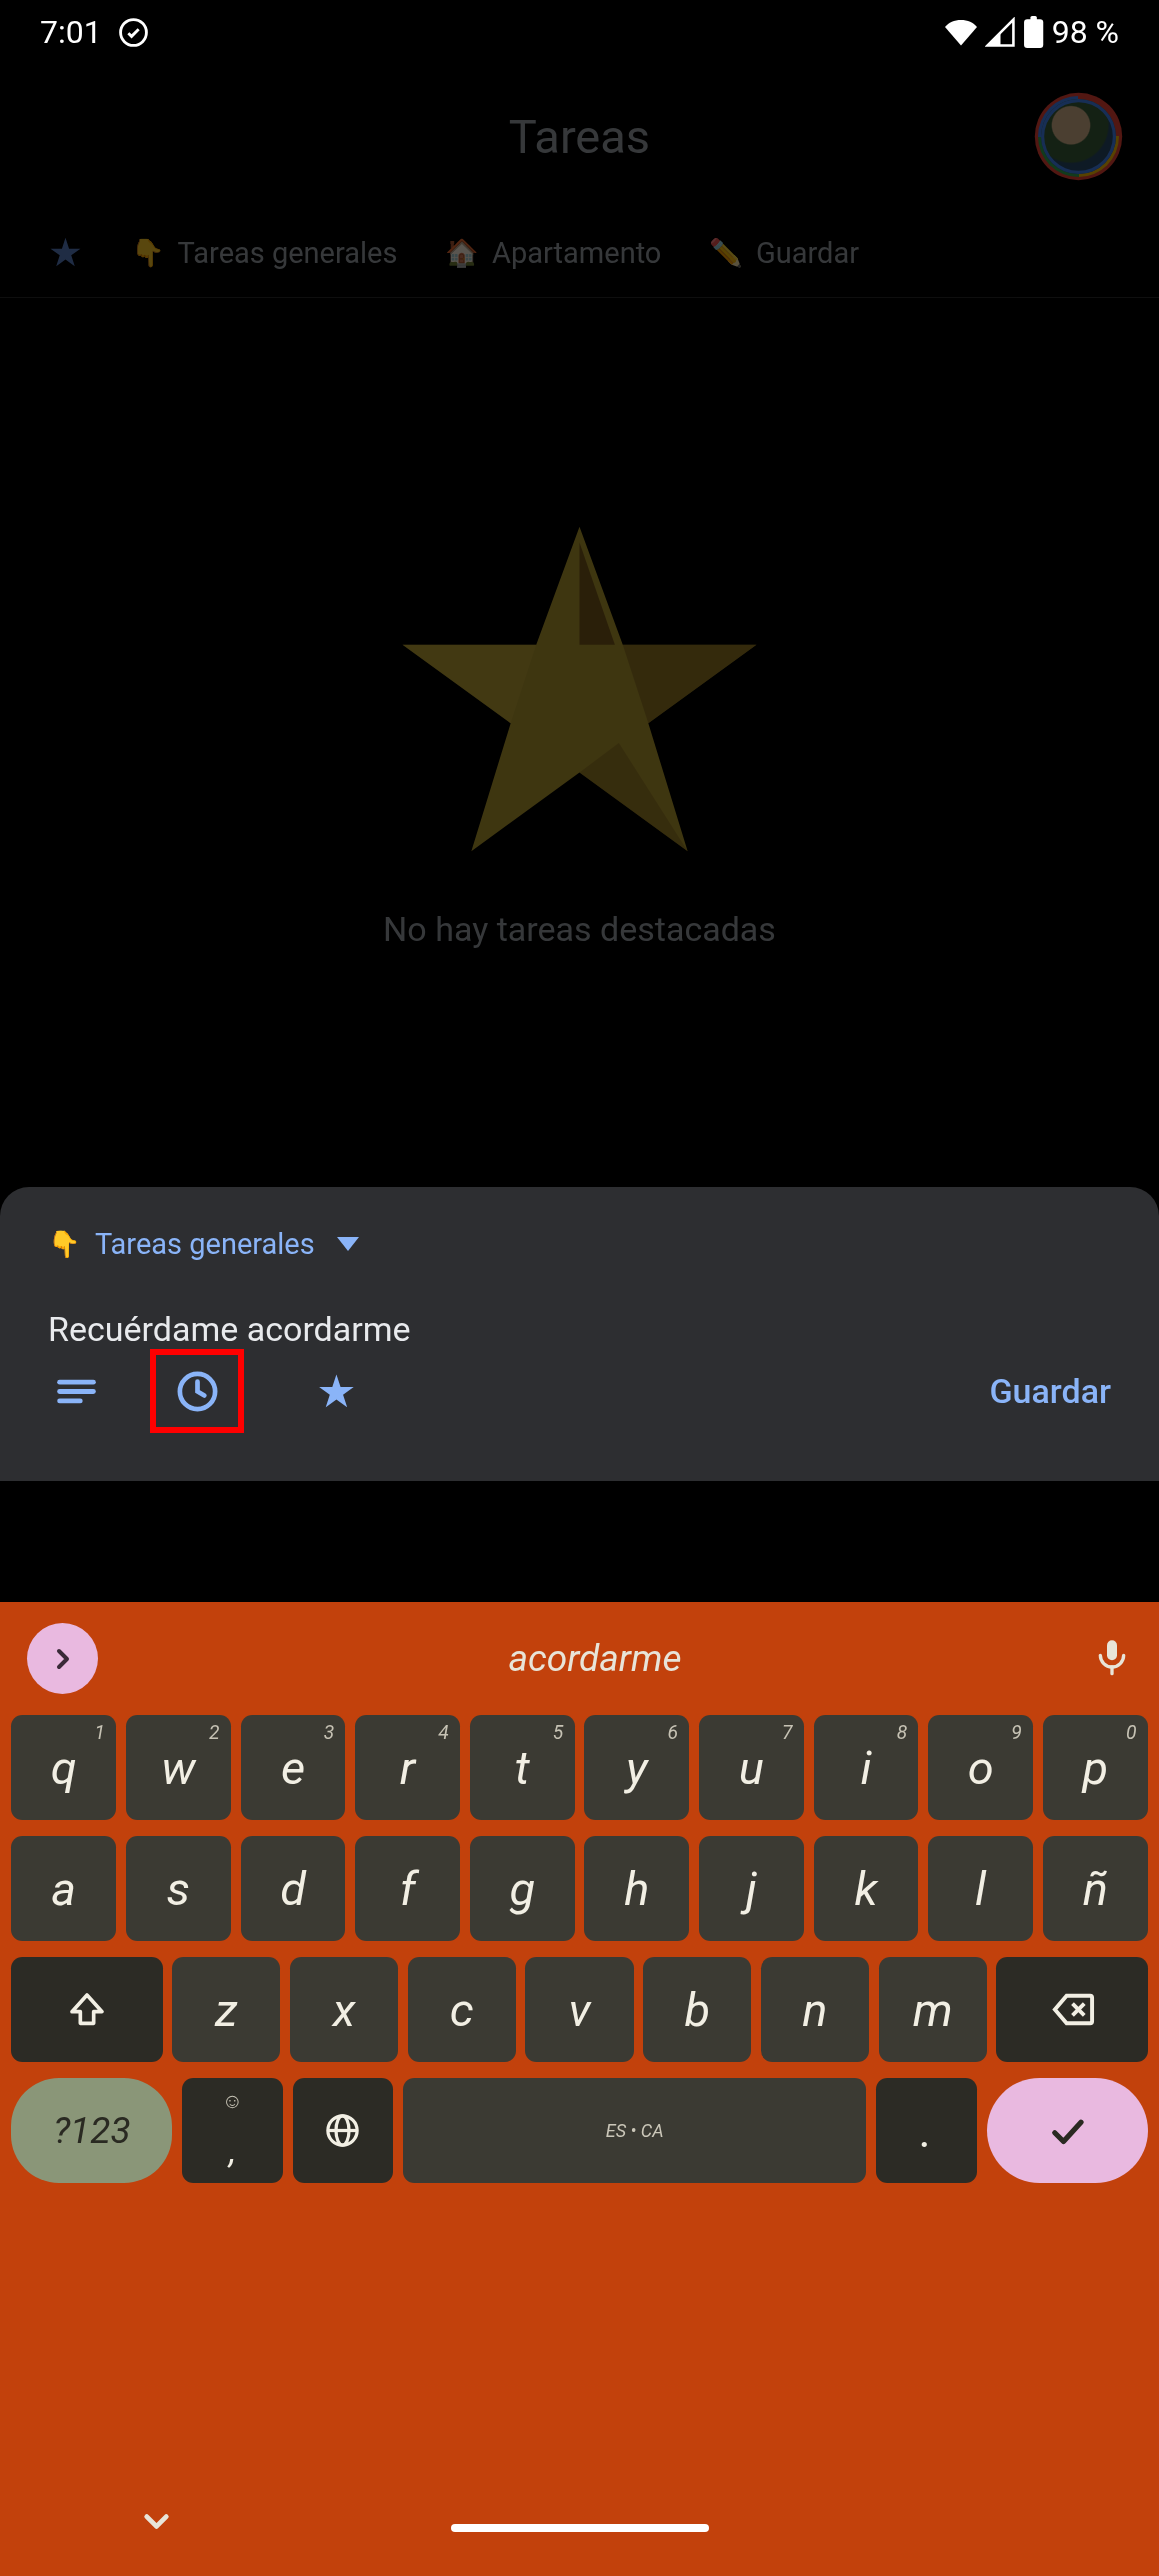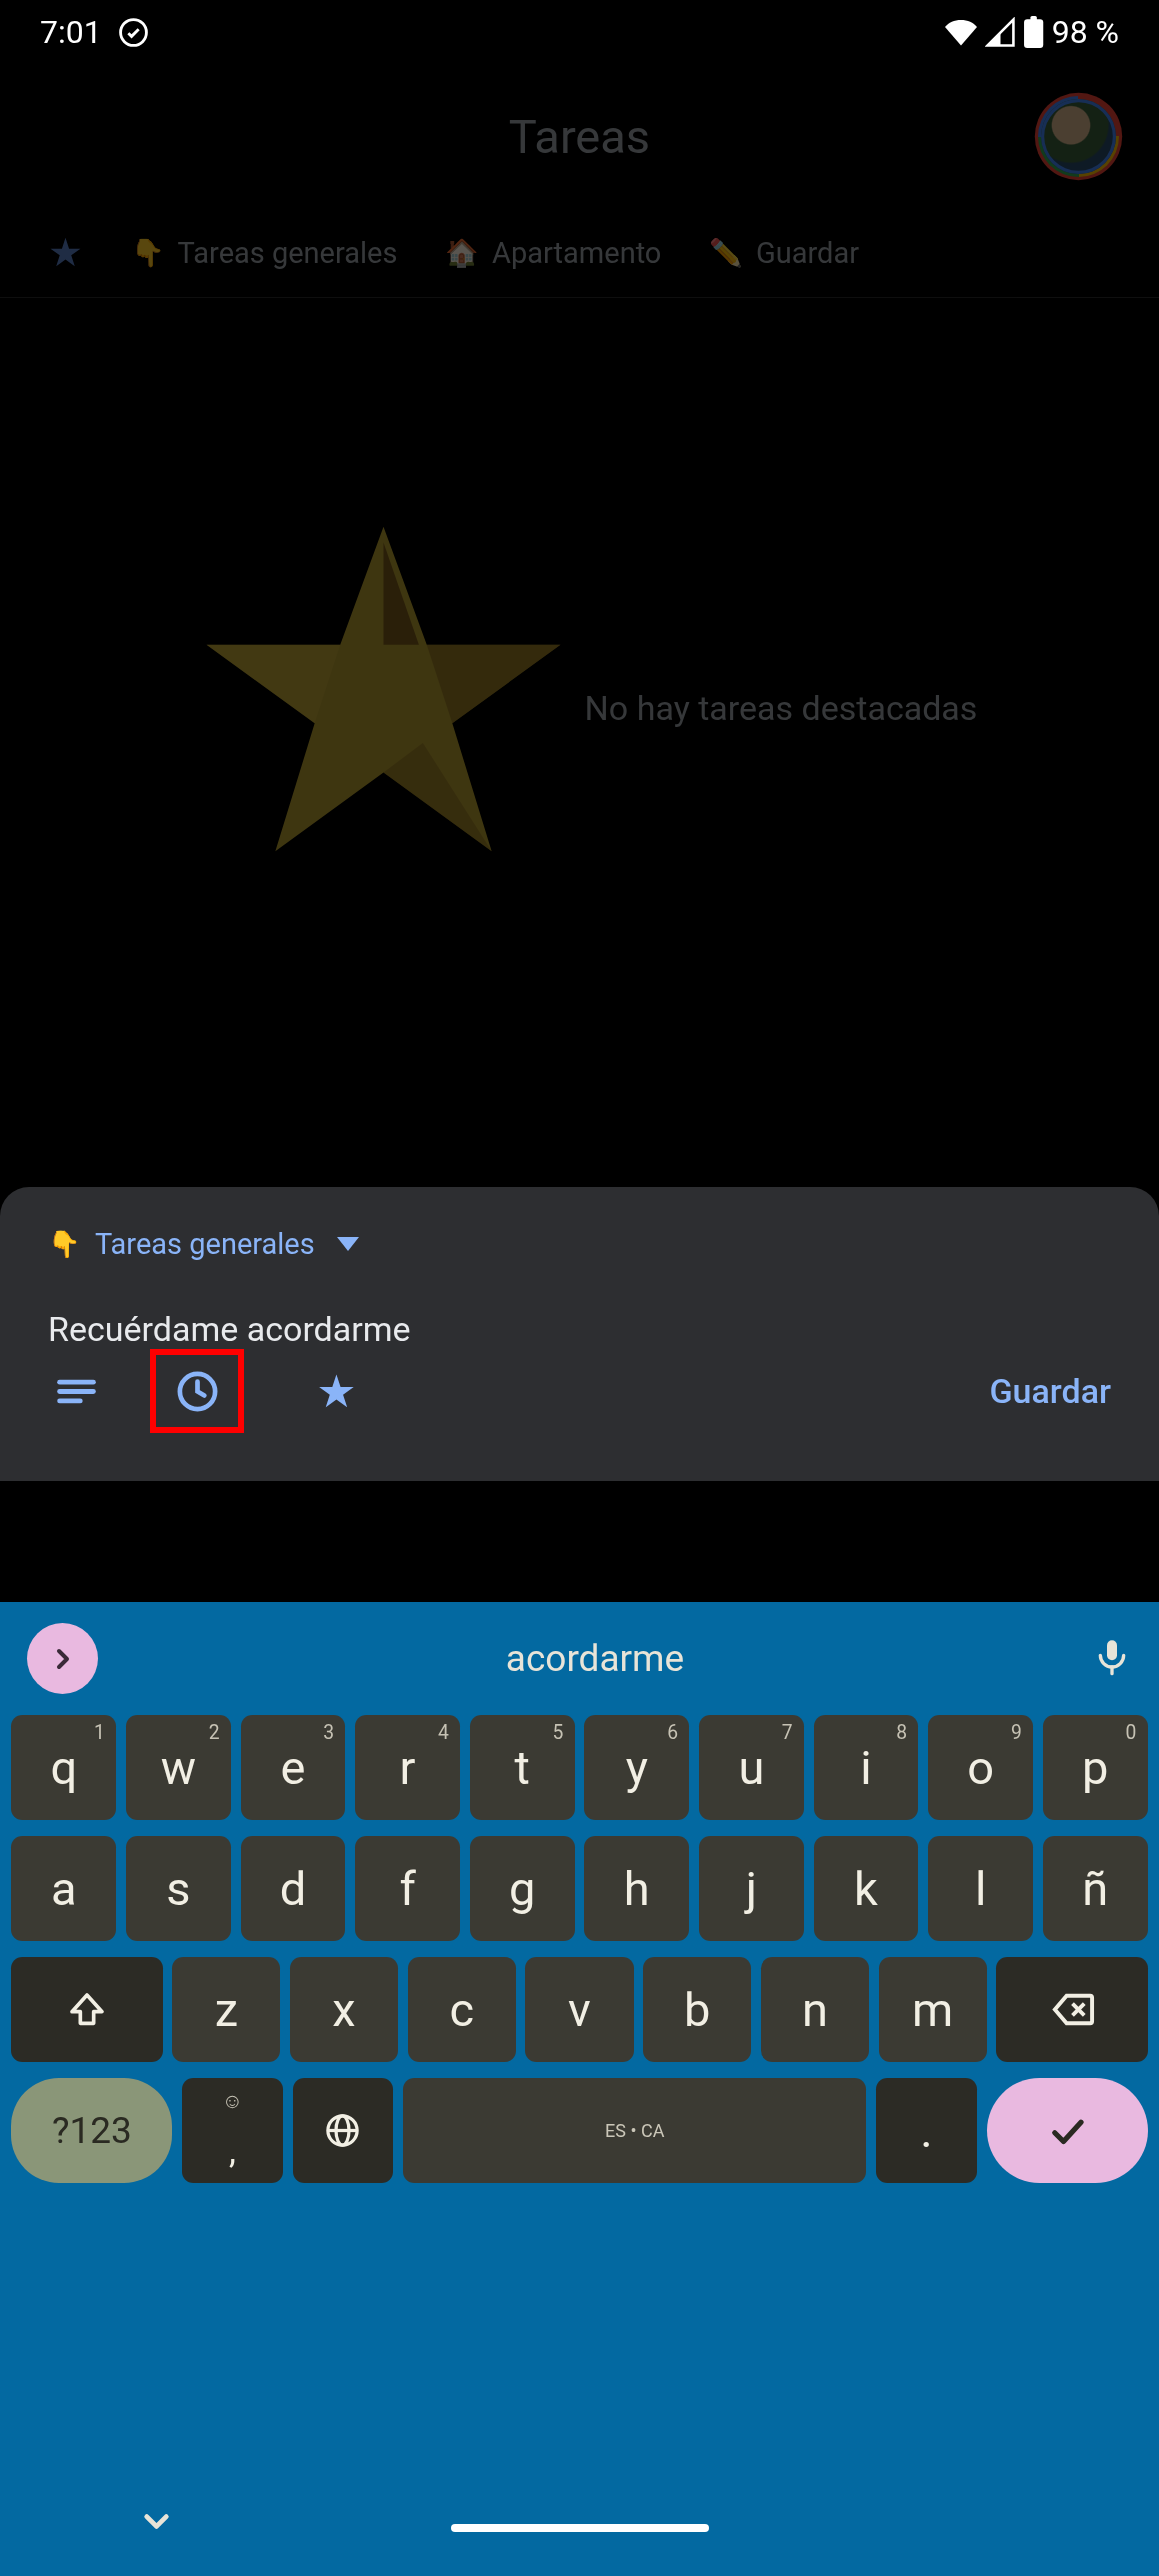--- a/index.html
+++ b/index.html
@@ -87,21 +87,21 @@
     width: 48px;
     height: 6.4px;
     background: #5a7fc4;
     border-radius: 3.2px;
   }
   .tab-emoji { font-size: 27px; }
   .star-tab-icon { font-size: 39px; color: #5a7fc4; }
 
   .empty-state {
     display: flex;
-    flex-direction: row;
+    flex-direction: column;
     align-items: center;
     justify-content: center;
     padding-top: 209px;
     opacity: 0.35;
   }
   .big-star {
     width: 403px;
     height: 354px;
   }
   .empty-title {
@@ -170,22 +170,23 @@
     color: #8ab4f8;
     font-weight: 500;
   }
 
   
   .keyboard {
     position: absolute;
     left: 0; right: 0;
     top: 1602px;
     bottom: 0;
-    background: #0369a1;
+    background: #c2410c;
     padding: 16px 11.3px 0 11.3px;
+    font-style: italic;
   }
   .suggestion-bar {
     display: flex;
     align-items: center;
     justify-content: space-between;
     height: 97px;
     padding: 0 16px 16px 16px;
   }
   .expand-pill {
     width: 71px; height: 71px;

